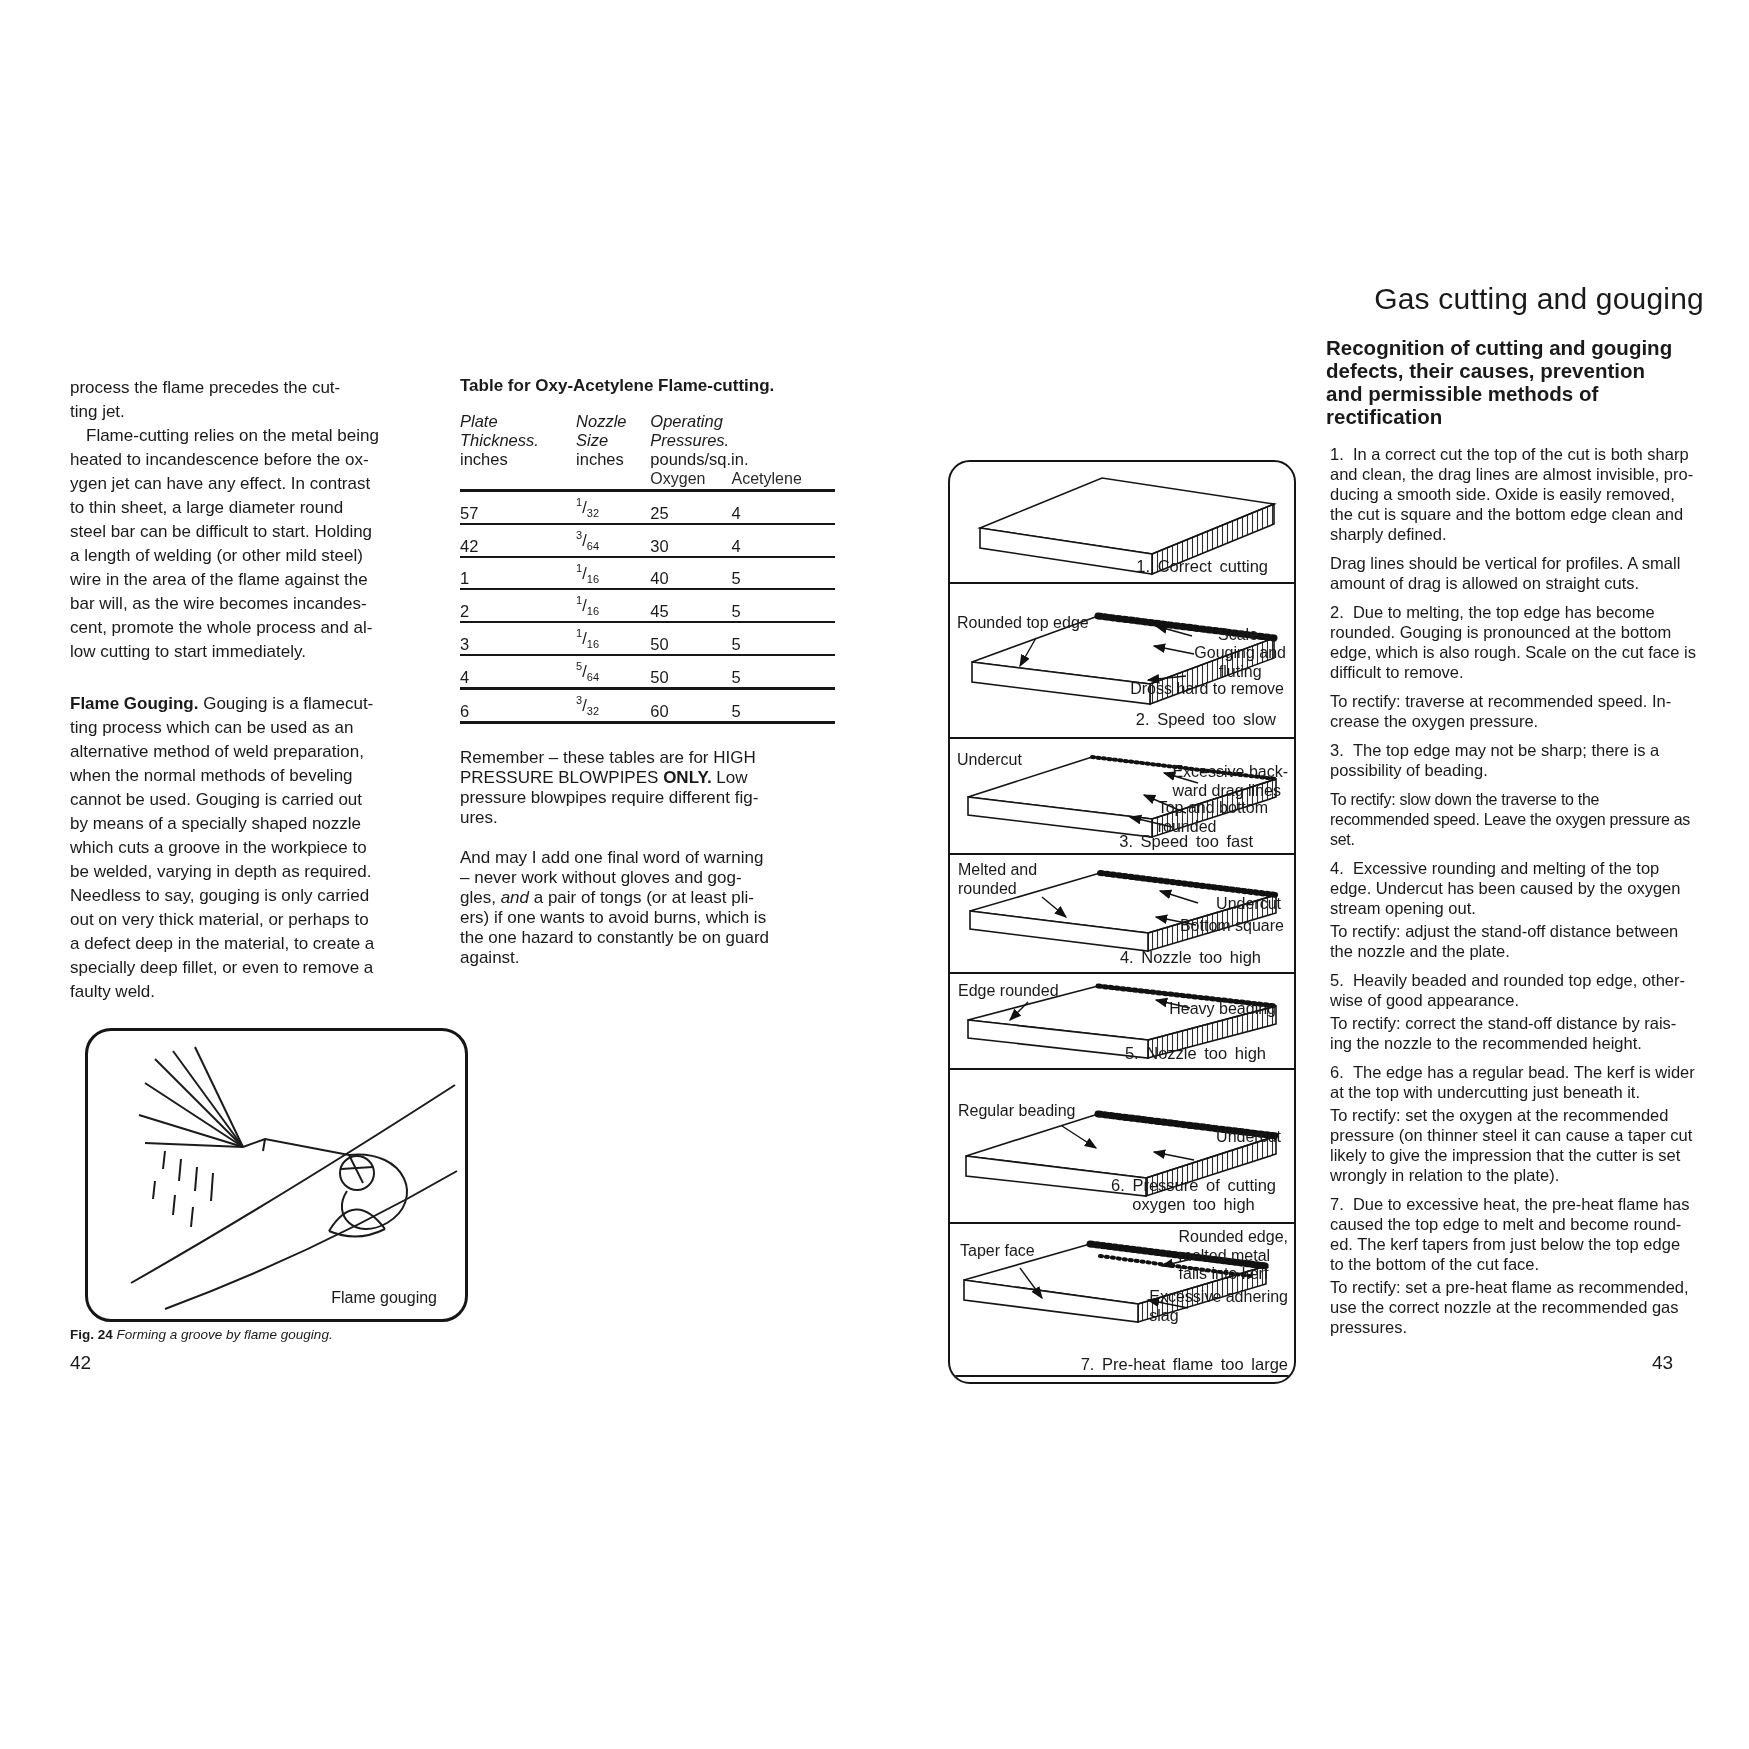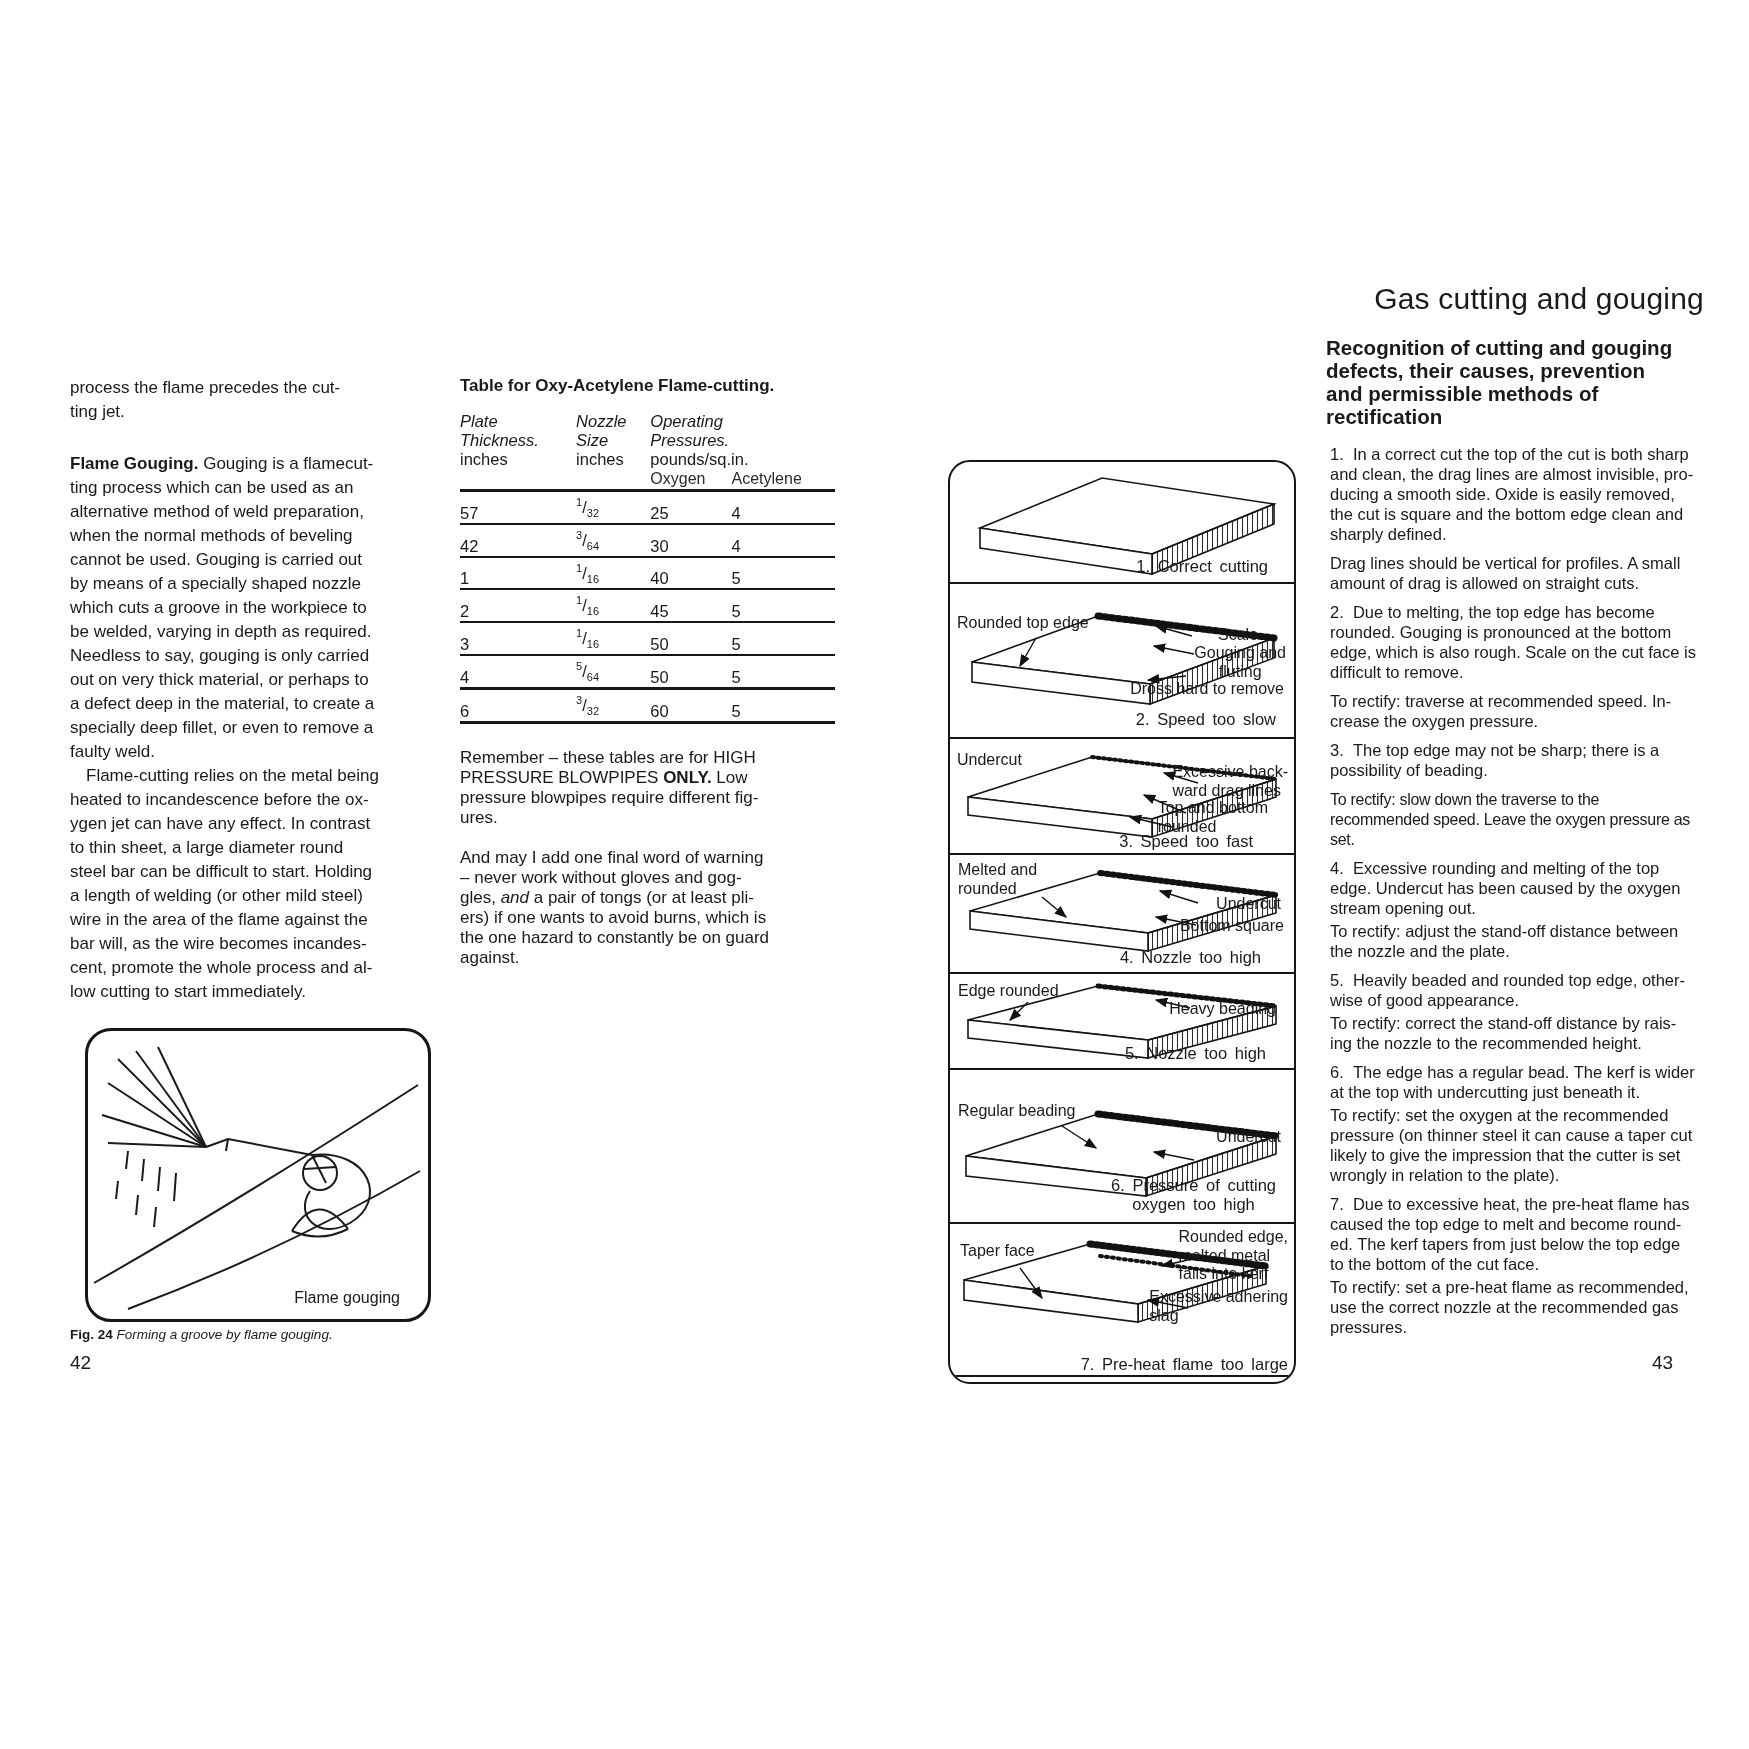--- a/index.html
+++ b/index.html
@@ -22,21 +22,21 @@
   tr.body-row td{border-top:2px solid #161616;height:29px;}
   tr.body-row.first td{border-top:3px solid #161616;}
   tr.body-row.last td{border-top:3px solid #161616;}
   .tbl-bottom{border-top:3px solid #161616;height:0;margin-top:0;}
   sup,sub{font-size:11px;}
   .remember{margin:24px 0 0 0;}
   .warning{margin:20px 0 0 0;}
   .b{font-weight:bold;}
   .i{font-style:italic;}
   
-  .figbox{left:85px;top:1028px;width:340px;height:288px;border:3px solid #161616;border-radius:26px;}
+  .figbox{left:85px;top:1028px;width:340px;height:288px;border:3px solid #161616;border-radius:26px;padding-left:37px;}
   .figlabel{right:28px;bottom:12px;font-size:16px;}
   .figcap{left:70px;top:1327px;font-size:13.5px;}
   .figcap .rest{font-style:italic;}
   .pagenum{font-size:19px;}
   .pn42{left:70px;top:1352px;}
   .pn43{left:1652px;top:1352px;}
   
   .rtitle{left:1322px;top:282px;width:382px;text-align:right;font-size:30px;font-weight:normal;letter-spacing:.2px;}
   .rsub{left:1326px;top:336px;width:390px;font-size:20.5px;font-weight:bold;line-height:23px;}
   .rcol{left:1330px;top:444px;width:382px;font-size:16.5px;line-height:20px;}
@@ -69,43 +69,43 @@
       </pattern>
       <marker id="ah" markerWidth="9" markerHeight="8" refX="8" refY="3.5" orient="auto">
         <path d="M0,0L9,3.5L0,7Z" fill="#111"></path>
       </marker>
     </defs>
   </svg>
 
   <div class="abs col1">
     <p class="pre">process the flame precedes the cut-
 ting jet.</p>
+    <p class="pre p2">Flame-cutting relies on the metal being
+heated to incandescence before the ox-
+ygen jet can have any effect. In contrast
+to thin sheet, a large diameter round
+steel bar can be difficult to start. Holding
+a length of welding (or other mild steel)
+wire in the area of the flame against the
+bar will, as the wire becomes incandes-
+cent, promote the whole process and al-
+low cutting to start immediately.</p>
     <p class="pre p3"><span class="b">Flame Gouging.</span><span> Gouging is a flamecut-
 ting process which can be used as an
 alternative method of weld preparation,
 when the normal methods of beveling
 cannot be used. Gouging is carried out
 by means of a specially shaped nozzle
 which cuts a groove in the workpiece to
 be welded, varying in depth as required.
 Needless to say, gouging is only carried
 out on very thick material, or perhaps to
 a defect deep in the material, to create a
 specially deep fillet, or even to remove a
 faulty weld.</span></p>
-    <p class="pre p2">Flame-cutting relies on the metal being
-heated to incandescence before the ox-
-ygen jet can have any effect. In contrast
-to thin sheet, a large diameter round
-steel bar can be difficult to start. Holding
-a length of welding (or other mild steel)
-wire in the area of the flame against the
-bar will, as the wire becomes incandes-
-cent, promote the whole process and al-
-low cutting to start immediately.</p>
   </div>
 
   <div class="abs col2">
     <p class="tbl-title">Table for Oxy-Acetylene Flame-cutting.</p>
     <table class="fc">
       <tbody>
           <tr class="hrow">
         <th><span class="it pre">Plate
 Thickness.</span><br><span>inches</span></th>
         <th><span class="it pre">Nozzle

